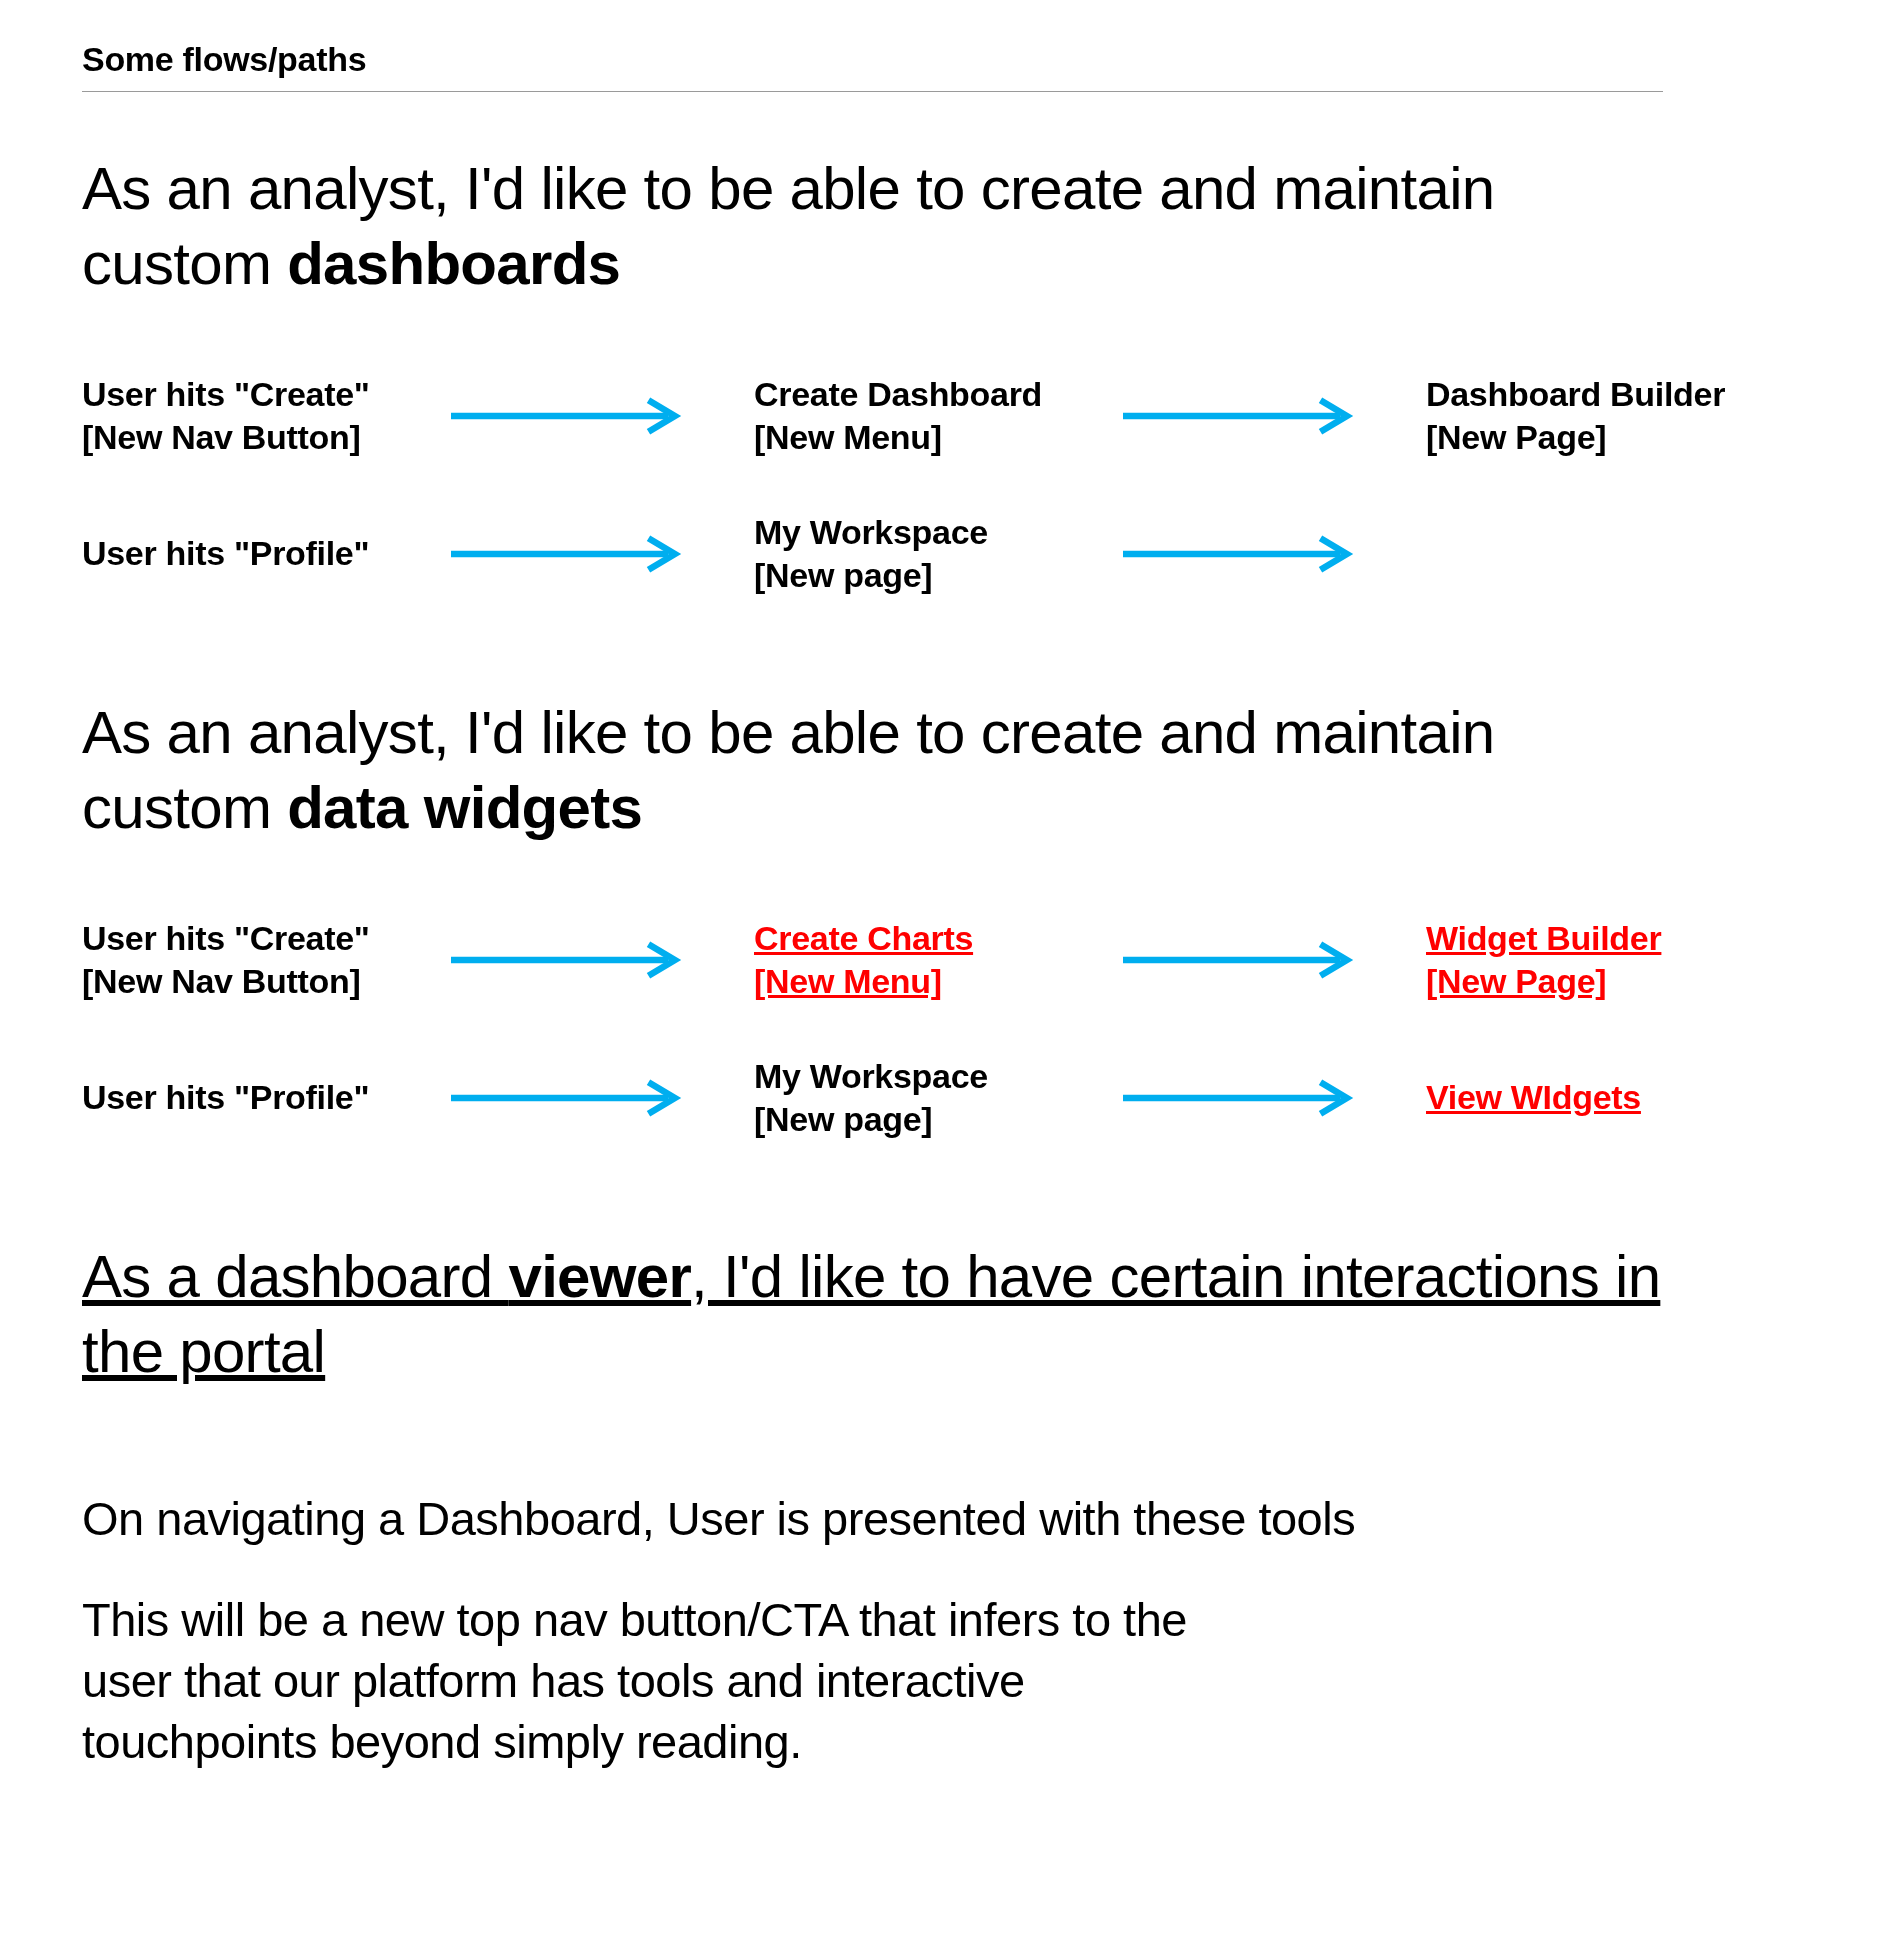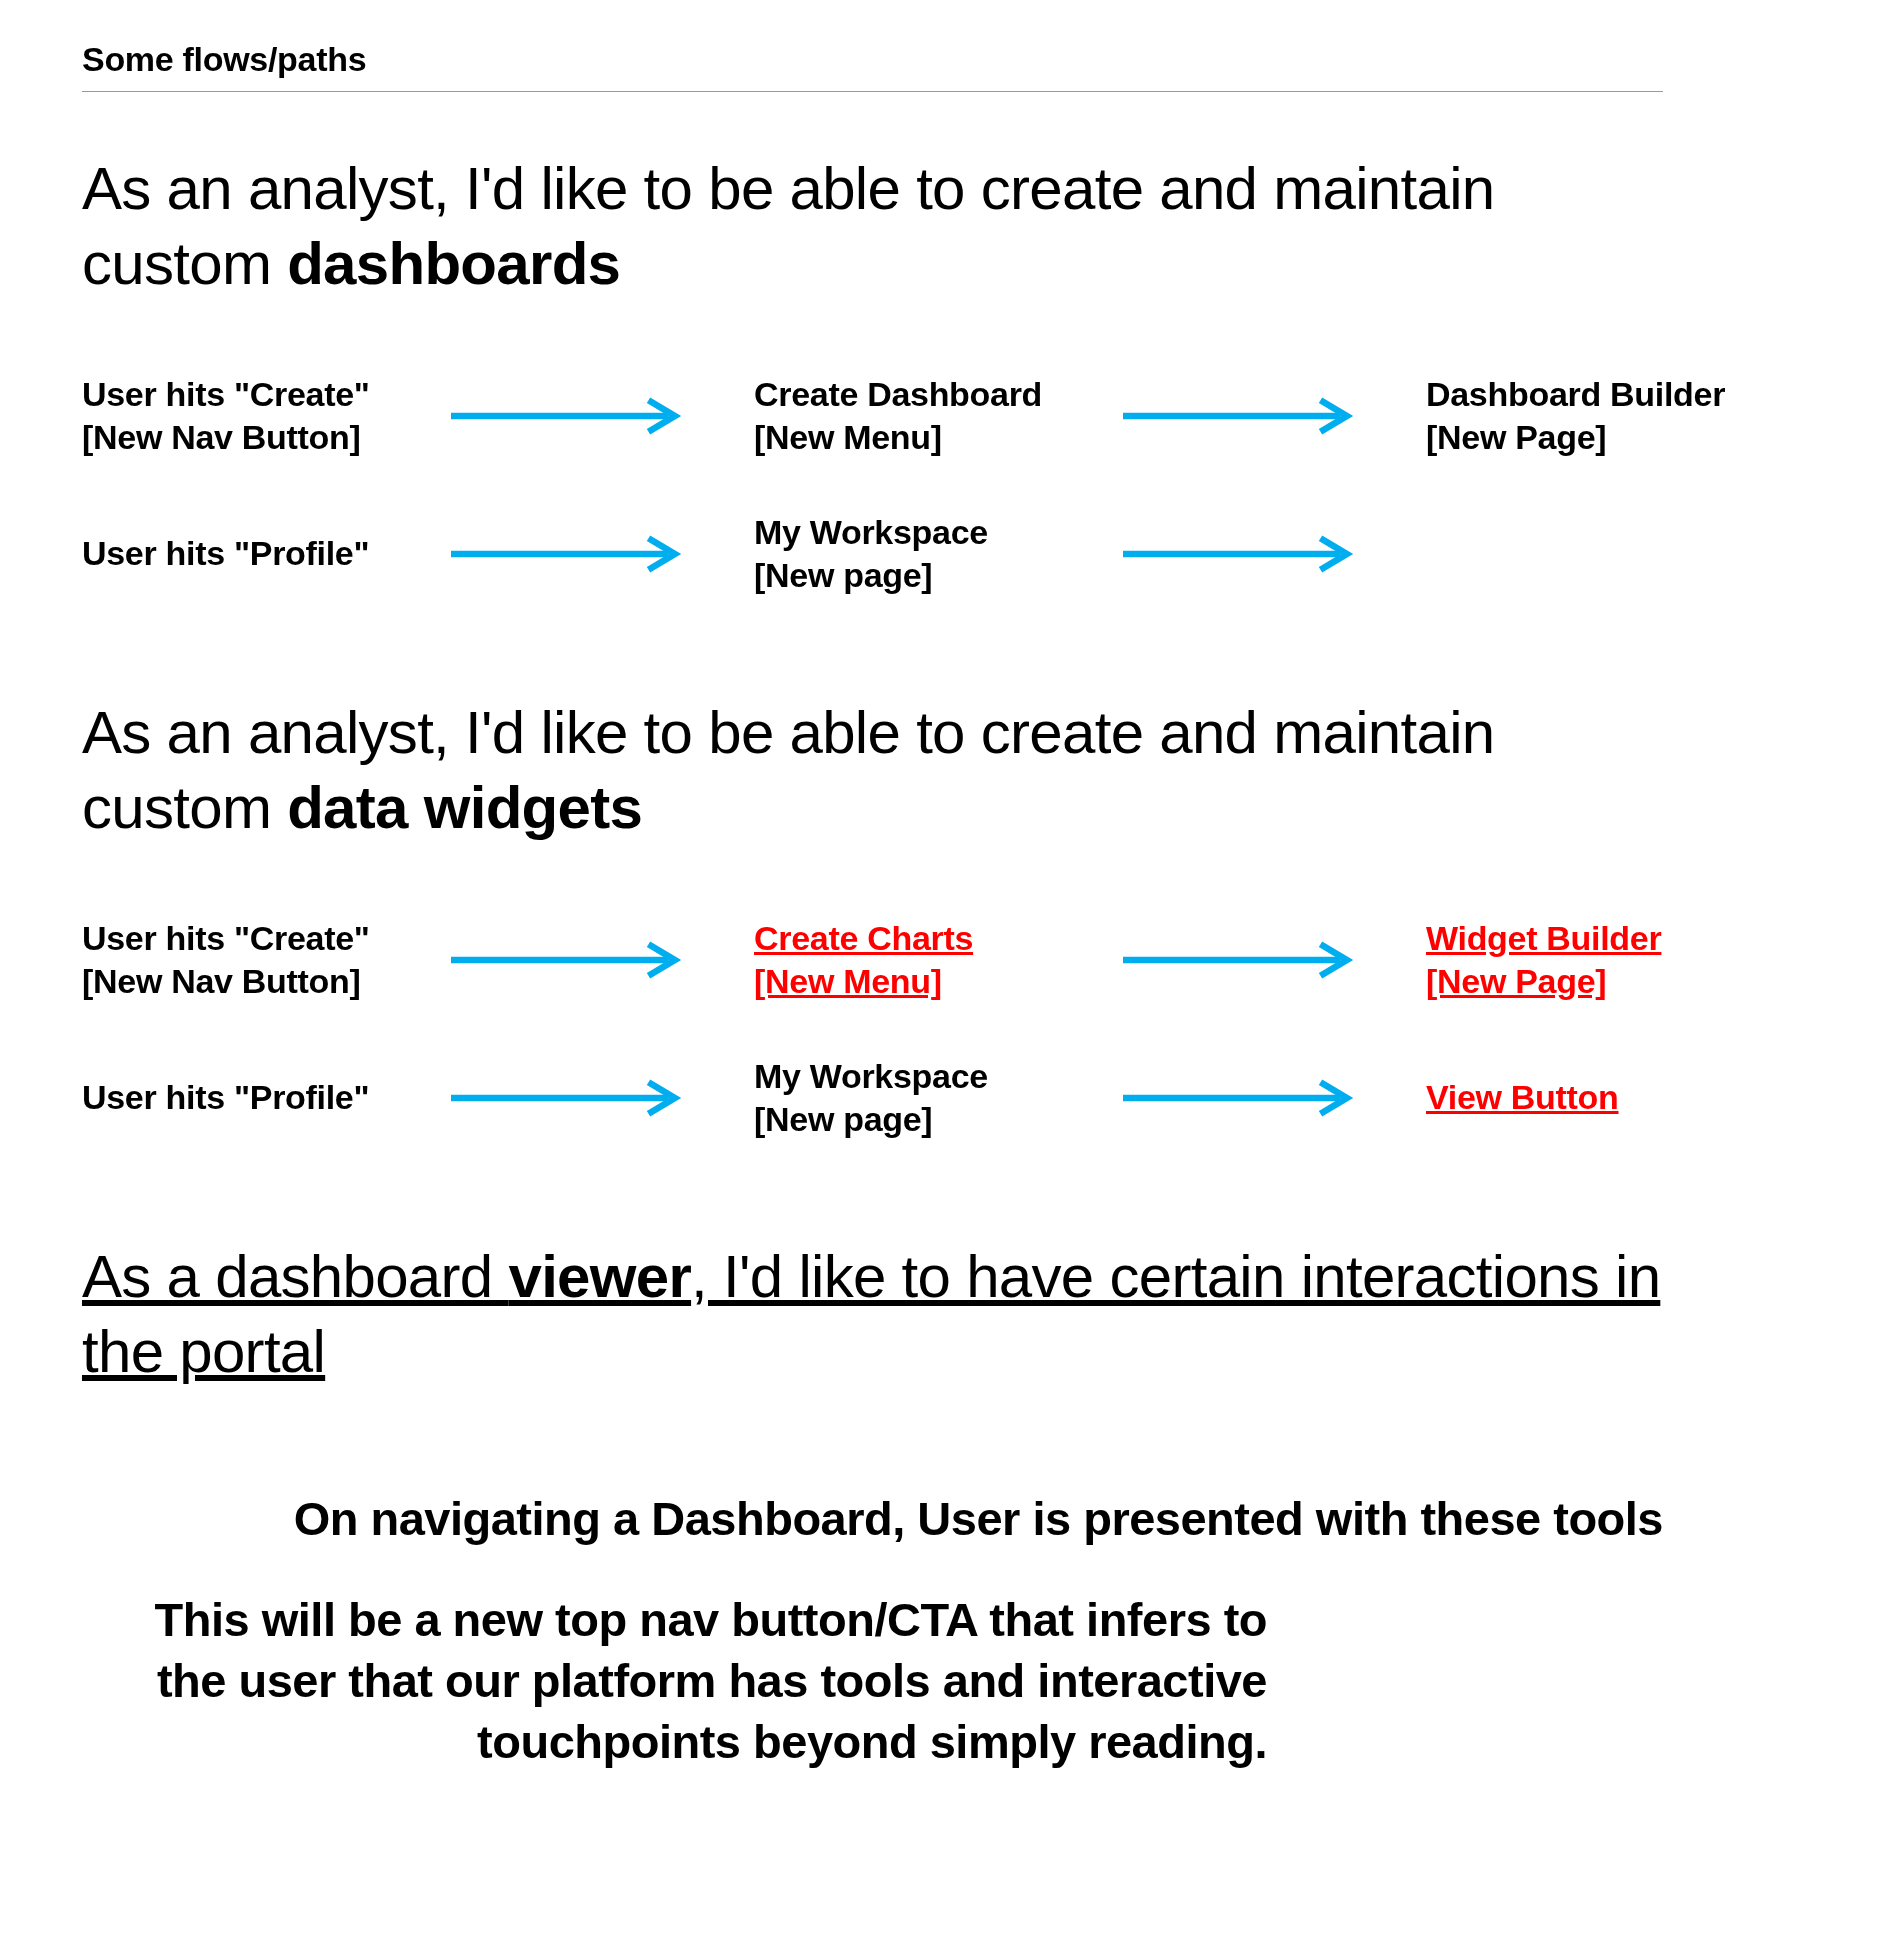--- a/index.html
+++ b/index.html
@@ -57,25 +57,24 @@
 
   
   .col-1 { width: 369px; flex: 0 0 369px; }
   .col-arrow { width: 283px; flex: 0 0 283px; display:flex; align-items:center; }
   .col-2 { width: 369px; flex: 0 0 369px; padding-left: 20px; }
   .col-3 { width: 408px; flex: 0 0 408px; padding-left: 20px; }
 
   .note {
     font-size: 47px;
     line-height: 1.3;
-    font-weight: 700;
+    font-weight: 400;
     letter-spacing: -0.5px;
     margin: 0 0 40px 0;
     max-width: 1646px;
-    text-align: right;
   }
   .note.narrow { max-width: 1185px; }
 
   
   .arrow-svg { width: 237px; height: 40px; }
 </style>
 </head>
 <body>
 
 <div class="page">
@@ -162,21 +161,21 @@
             </svg>
         </div>
         <div class="step col-2">My Workspace
 [New page]</div>
         <div class="col-arrow">
           <svg class="arrow-svg" viewBox="0 0 360 60">
               <line x1="0" y1="30" x2="330" y2="30" stroke="#00aeef" stroke-width="10"></line>
               <polyline points="300,6 340,30 300,54" fill="none" stroke="#00aeef" stroke-width="10"></polyline>
             </svg>
         </div>
-        <div class="step col-3 red">View Button</div>
+        <div class="step col-3 red">View WIdgets</div>
       </div>
     </div>
   </div>
 
   <div style="margin-bottom:99px;">
     <p class="story" style="margin-bottom:0;text-decoration:underline;">
       <span>As a dashboard </span><span class="bold">viewer</span><span>, I'd like to have certain interactions in the portal</span>
     </p>
   </div>
 

